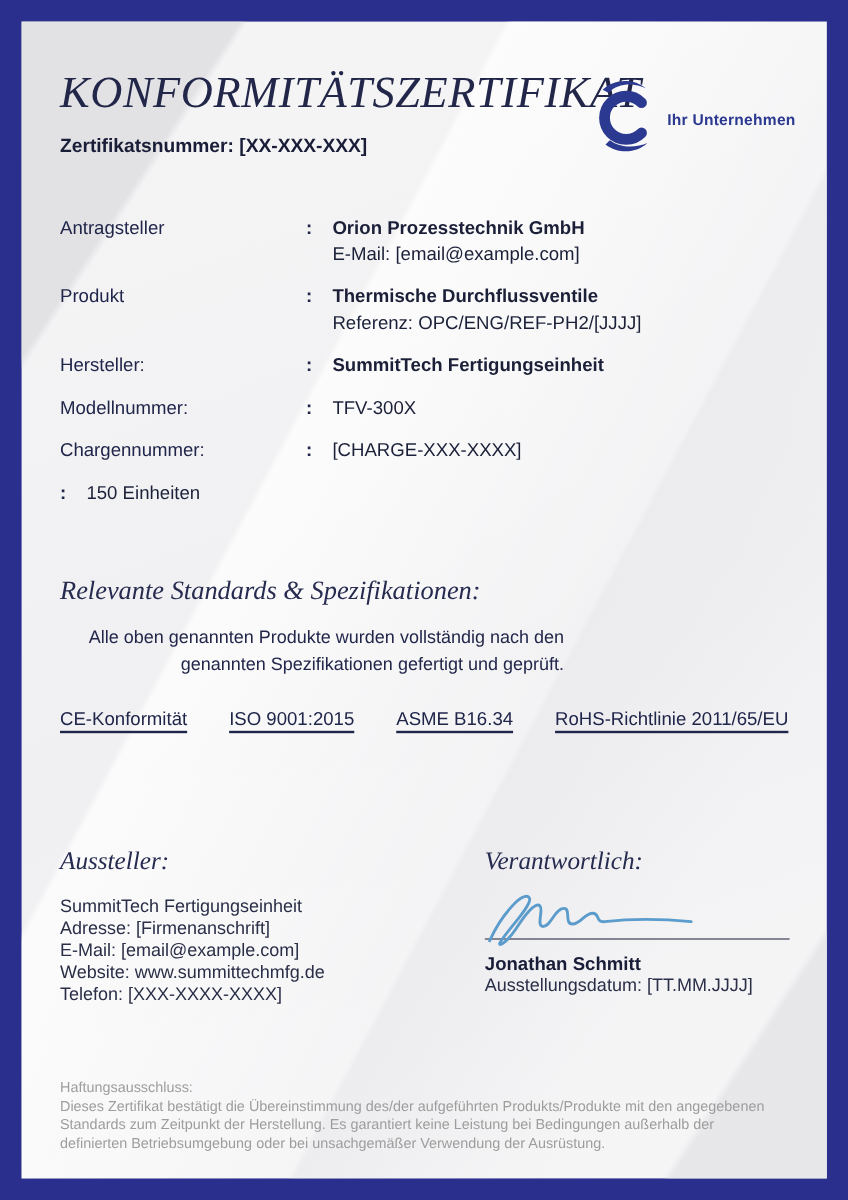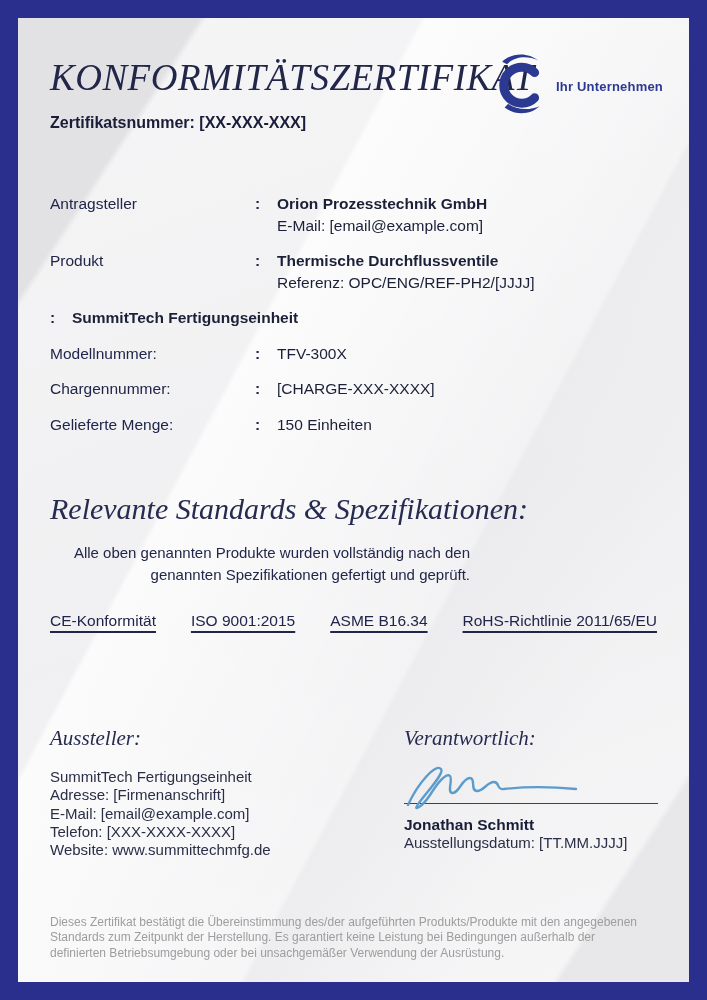--- a/index.html
+++ b/index.html
@@ -33,40 +33,40 @@
     letter-spacing:.5px;
     color:#222749;
   }
   .cert-number {
     margin-top:15px;
     font-size:16px;
     font-weight:bold;
     color:#191d38;
   }
   .logo {
-    position:absolute; top:34px; right:26px;
+    position:absolute; top:47px; right:26px;
     display:flex; align-items:center; gap:7px;
   }
   .logo-text { font-size:13px; font-weight:bold; color:#2b3990; letter-spacing:.2px; }
 
   
-  .fields { margin-top:61px; }
+  .fields { margin-top:48px; }
   .field-row { display:flex; font-size:15.5px; line-height:21.5px; margin-bottom:14px; }
   .field-label { width:205px; flex:none; color:#20254a; }
   .field-sep { width:22px; flex:none; font-weight:bold; color:#20254a; }
   .field-values { flex:1; color:#1b2038; }
   .v-bold { font-weight:bold; }
 
   
   .standards-heading {
     margin-top:57px;
     font-family:"Liberation Serif", serif;
     font-style:italic;
     font-weight:normal;
-    font-size:30px;
+    font-size:22px;
     color:#262b4f;
   }
   .standards-desc {
     margin-top:16px;
     font-size:15px; line-height:21.5px;
     max-width:420px;
     color:#22274a;
     text-align:right;
   }
   .standards-links {
@@ -147,20 +147,21 @@
         <div class="field-row">
           <div class="field-label">Produkt</div>
           <div class="field-sep">:</div>
           <div class="field-values">
             <div class="v-bold">Thermische Durchflussventile</div>
             <div>Referenz: OPC/ENG/REF-PH2/[JJJJ]</div>
           </div>
         </div>
 
         <div class="field-row">
+          <div class="field-label">Hersteller:</div>
           <div class="field-sep">:</div>
           <div class="field-values">
             <div class="v-bold">SummitTech Fertigungseinheit</div>
           </div>
         </div>
 
         <div class="field-row">
           <div class="field-label">Modellnummer:</div>
           <div class="field-sep">:</div>
           <div class="field-values">
@@ -170,21 +171,20 @@
 
         <div class="field-row">
           <div class="field-label">Chargennummer:</div>
           <div class="field-sep">:</div>
           <div class="field-values">
             <div>[CHARGE-XXX-XXXX]</div>
           </div>
         </div>
 
         <div class="field-row">
-          <div class="field-label">Gelieferte Menge:</div>
           <div class="field-sep">:</div>
           <div class="field-values">
             <div>150 Einheiten</div>
           </div>
         </div>
 
       </div>
 
       <h2 class="standards-heading">Relevante Standards &amp; Spezifikationen:</h2>
       <p class="standards-desc">Alle oben genannten Produkte wurden vollständig nach den genannten Spezifikationen gefertigt und geprüft.</p>
@@ -196,37 +196,38 @@
       </div>
 
       <div class="two-col">
 
         <div class="col-left">
           <h3 class="col-heading">Aussteller:</h3>
           <div class="issuer-lines">
             <div>SummitTech Fertigungseinheit</div>
             <div>Adresse: [Firmenanschrift]</div>
             <div>E-Mail: [email@example.com]</div>
+            <div>Website: www.summittechmfg.de</div>
             <div>Telefon: [XXX-XXXX-XXXX]</div>
-            <div>Website: www.summittechmfg.de</div>
           </div>
         </div>
 
         <div class="col-right">
           <h3 class="col-heading">Verantwortlich:</h3>
           <div class="sig-block">
             <svg class="sig-svg" width="180" height="52" viewBox="0 0 180 52" aria-hidden="true">
               <path d="M4 46 C 14 24, 32 4, 37 10 C 41 15, 18 38, 13 47 C 10 52, 18 48, 26 36 C 33 25, 42 13, 46 17 C 49 20, 43 33, 48 34 C 55 35, 58 19, 66 19 C 72 19, 66 32, 73 32 C 80 32, 83 23, 90 23 C 96 23, 92 31, 100 30 C 118 28, 140 27, 172 30" fill="none" stroke="#5b9ccc" stroke-width="2.4" stroke-linecap="round"></path>
             </svg>
           </div>
           <div class="resp-name">Jonathan Schmitt</div>
           <div class="resp-date">Ausstellungsdatum: [TT.MM.JJJJ]</div>
         </div>
 
       </div>
 
       <div class="disclaimer">
+        <div>Haftungsausschluss:</div>
         <div>Dieses Zertifikat bestätigt die Übereinstimmung des/der aufgeführten Produkts/Produkte mit den angegebenen Standards zum Zeitpunkt der Herstellung. Es garantiert keine Leistung bei Bedingungen außerhalb der definierten Betriebsumgebung oder bei unsachgemäßer Verwendung der Ausrüstung.</div>
       </div>
 
     </div>
   </div>
 </div>
 
 </body></html>

